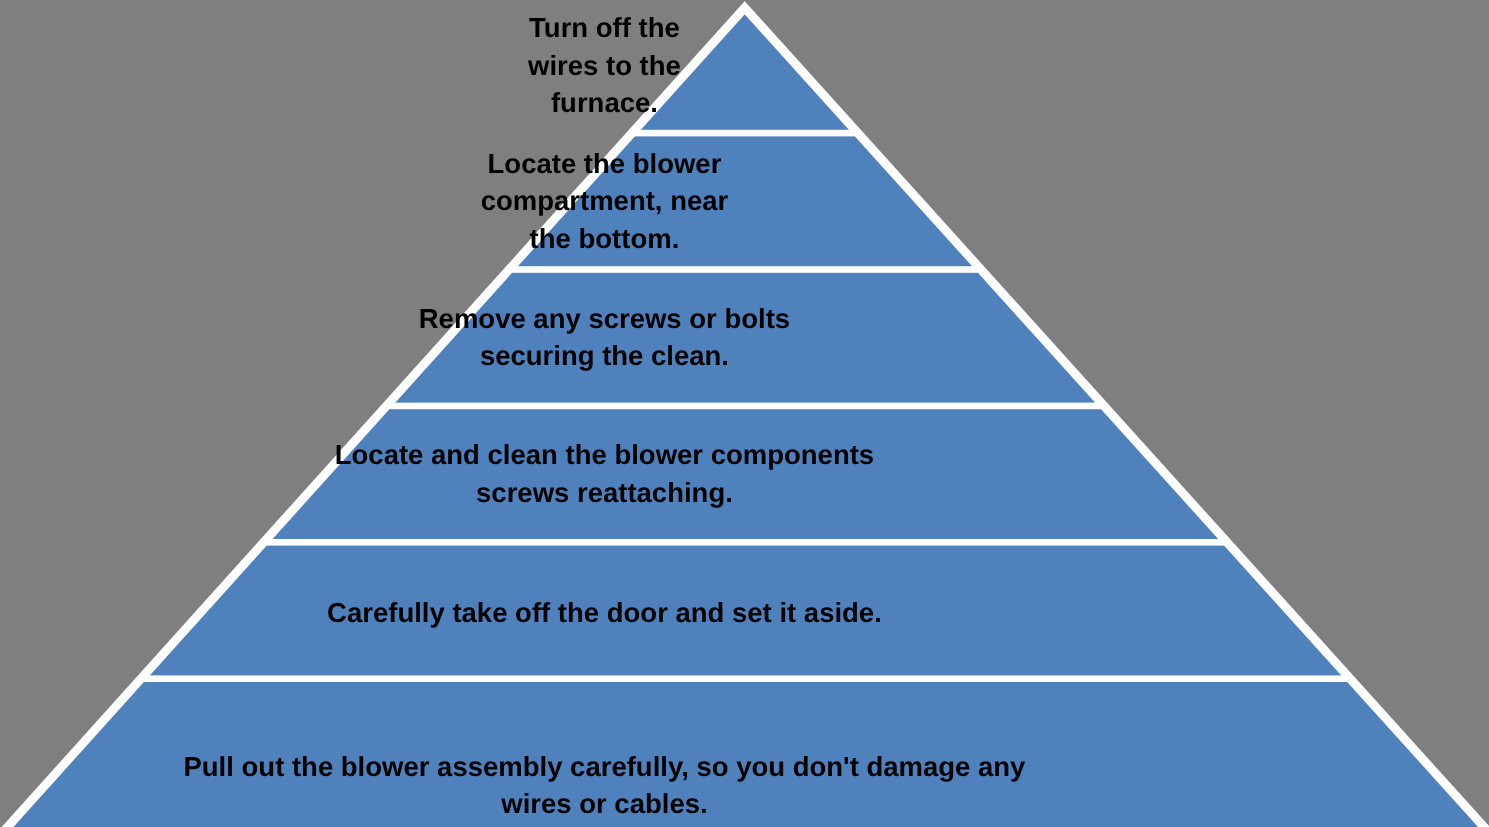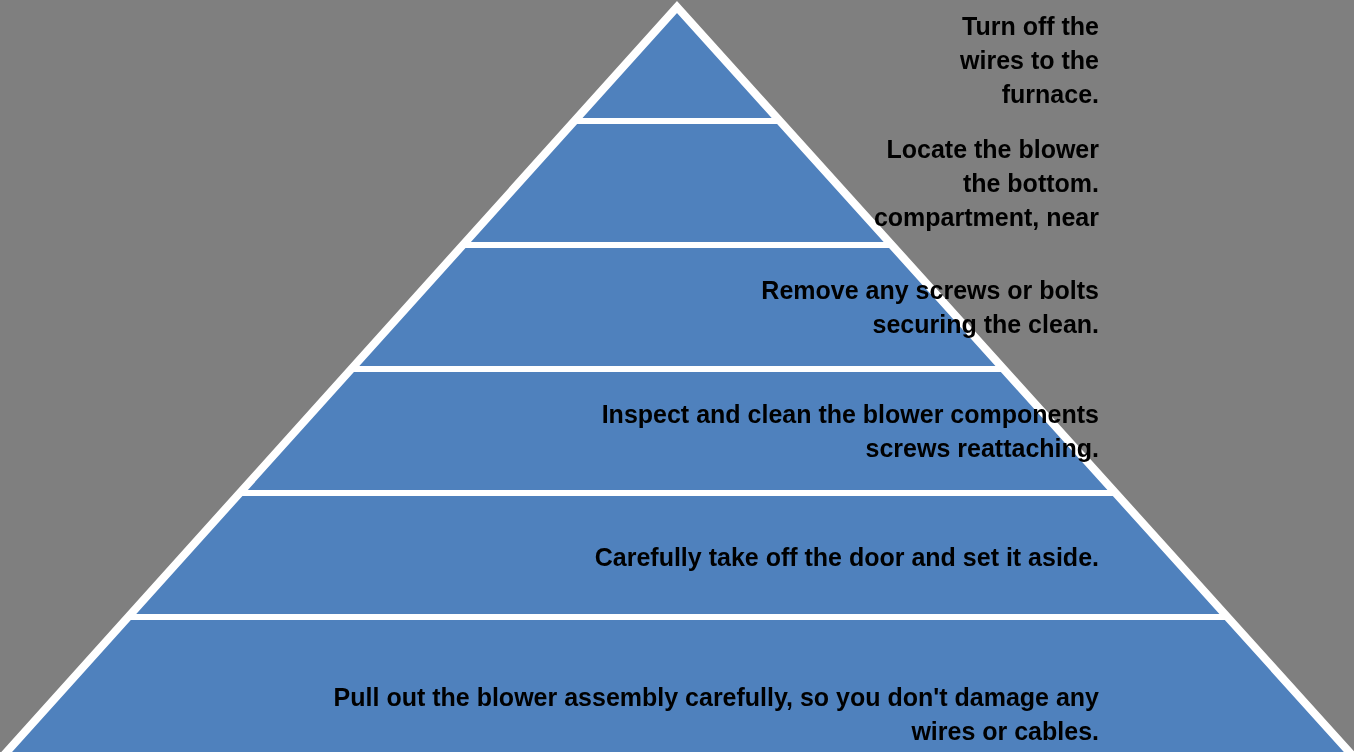--- a/index.html
+++ b/index.html
@@ -20,21 +20,21 @@
     left: 0;
     display: block;
   }
   .lvl-text {
     position: absolute;
     left: 0;
     width: 1099px;
     display: flex;
     flex-direction: column;
     justify-content: center;
-    align-items: flex-end;
+    align-items: center;
     text-align: center;
     color: #000000;
     font-size: 25px;
     font-weight: bold;
     line-height: 34px;
     pointer-events: none;
   }
   .lvl-text .line {
     display: block;
     white-space: nowrap;
@@ -73,31 +73,31 @@
   </svg>
 
   <div class="lvl-text lvl-1">
     <span class="line">Turn off the</span>
     <span class="line">wires to the</span>
     <span class="line">furnace.</span>
   </div>
 
   <div class="lvl-text lvl-2">
     <span class="line">Locate the blower</span>
+    <span class="line">compartment, near</span>
     <span class="line">the bottom.</span>
-    <span class="line">compartment, near</span>
   </div>
 
   <div class="lvl-text lvl-3">
     <span class="line">Remove any screws or bolts</span>
     <span class="line">securing the clean.</span>
   </div>
 
   <div class="lvl-text lvl-4">
-    <span class="line">Inspect and clean the blower components</span>
+    <span class="line">Locate and clean the blower components</span>
     <span class="line">screws reattaching.</span>
   </div>
 
   <div class="lvl-text lvl-5">
     <span class="line">Carefully take off the door and set it aside.</span>
   </div>
 
   <div class="lvl-text lvl-6">
     <span class="line">Pull out the blower assembly carefully, so you don't damage any</span>
     <span class="line">wires or cables.</span>

